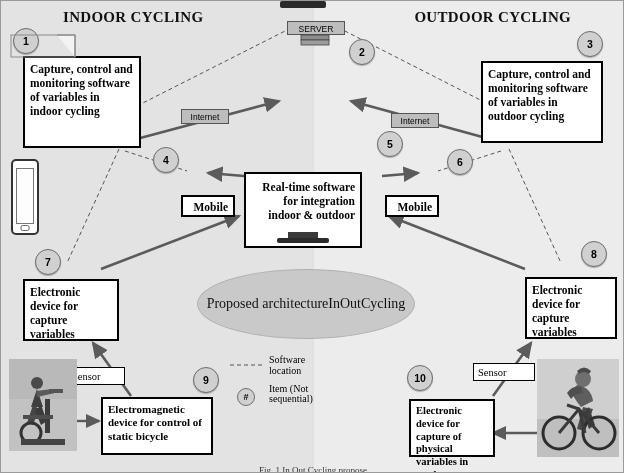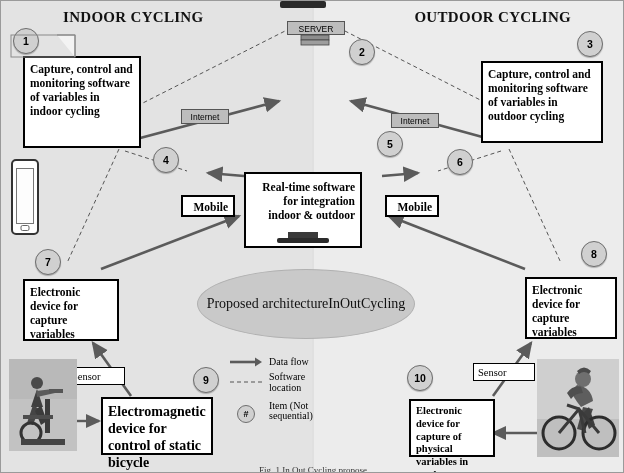--- a/index.html
+++ b/index.html
@@ -261,21 +261,21 @@
     <rect x="287" y="231" width="30" height="6" fill="#3a3a3a"></rect>
     <rect x="276" y="237" width="52" height="5" rx="2" fill="#2b2b2b"></rect>
   </svg>
 
   <div class="box center-text" style="left:180px; top:178px; width:54px; height:22px; padding-top:3px;">Mobile</div>
   <div class="box center-text" style="left:384px; top:178px; width:54px; height:22px; padding-top:3px;">Mobile</div>
 
   <div class="box" style="left:22px; top:278px; width:96px; height:62px;">Electronic device for capture variables</div>
   <div class="box" style="left:524px; top:276px; width:92px; height:62px;">Electronic device for capture variables</div>
 
-  <div class="box" style="left:100px; top:396px; width:112px; height:58px; font-size:14px;">Electromagnetic device for control of static bicycle</div>
+  <div class="box" style="left:100px; top:396px; width:112px; height:58px; font-size:11px;">Electromagnetic device for control of static bicycle</div>
   <div class="box" style="left:408px; top:398px; width:86px; height:58px; font-size:10.5px;">Electronic device for capture of physical variables in outdoor</div>
 
   <div class="thinbox" style="left:66px; top:366px; width:58px; height:18px;">Sensor</div>
   <div class="thinbox" style="left:472px; top:362px; width:62px; height:18px;">Sensor</div>
 
   <div class="ellipse" style="left:196px; top:268px; width:216px; height:68px;">
     <div>Proposed architecture</div>
     <div>InOutCycling</div>
   </div>
 
@@ -331,29 +331,20 @@
       <path d="M46 48 L40 70 L48 72 L56 50 Z" fill="#4a4a4a"></path>
       <path d="M52 48 L58 66 L52 70 L46 54 Z" fill="#3e3e3e"></path>
 
       <circle cx="22" cy="74" r="16" fill="none" stroke="#2d2d2d" stroke-width="3"></circle>
       <circle cx="62" cy="74" r="16" fill="none" stroke="#2d2d2d" stroke-width="3"></circle>
       <path d="M22 74 L42 50 L62 74 M42 50 L48 74 M42 50 L30 46" fill="none" stroke="#3a3a3a" stroke-width="3"></path>
     </svg>
   </div>
 
   <div class="legend" style="left:228px; top:354px;">
-    <div class="legend-row">
-      <span class="legend-sym">
-        <svg width="34" height="12" viewBox="0 0 34 12">
-          <line x1="1" y1="6" x2="26" y2="6" stroke="#5b5b5b" stroke-width="2.6"></line>
-          <path d="M26,1.5 L33,6 L26,10.5 z" fill="#5b5b5b"></path>
-        </svg>
-      </span>
-      <span class="legend-label">Data flow</span>
-    </div>
     <div class="legend-row" style="height:24px; align-items:flex-start;">
       <span class="legend-sym" style="padding-top:4px;">
         <svg width="34" height="12" viewBox="0 0 34 12">
           <line x1="1" y1="6" x2="33" y2="6" stroke="#555" stroke-width="1.2" stroke-dasharray="4,3"></line>
         </svg>
       </span>
       <span class="legend-label" style="width:66px;">Software location</span>
     </div>
     <div class="legend-row" style="height:22px; margin-top:4px;">
       <span class="legend-sym" style="display:flex; justify-content:center;">

